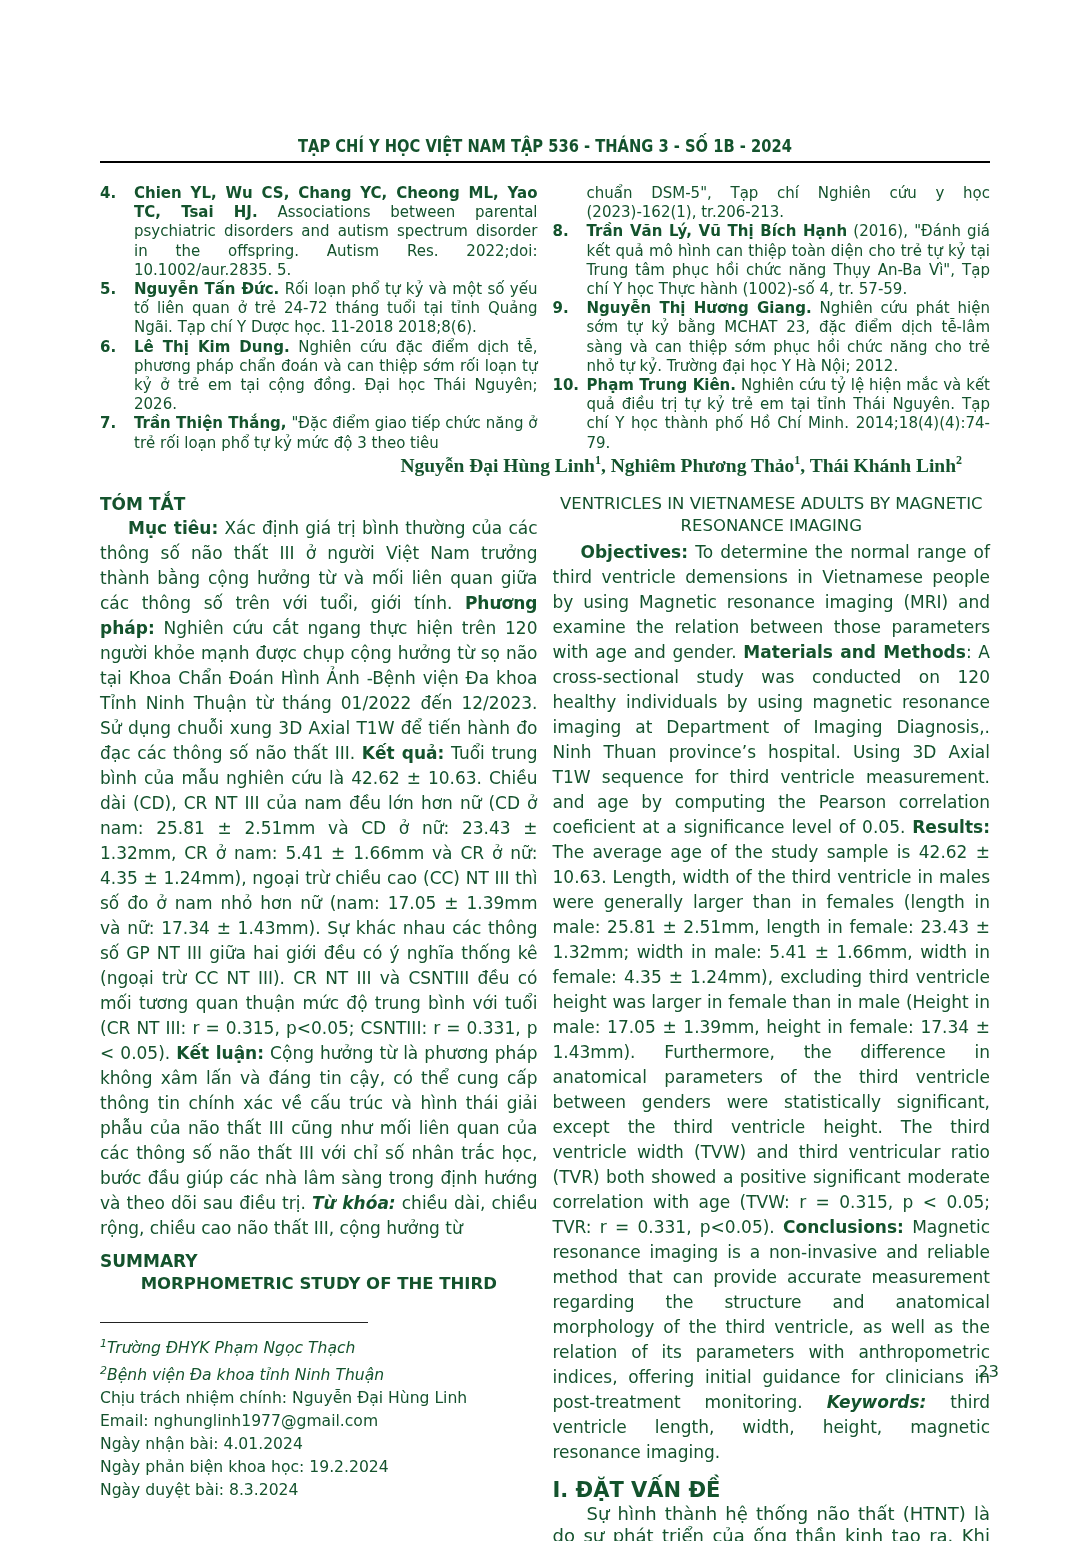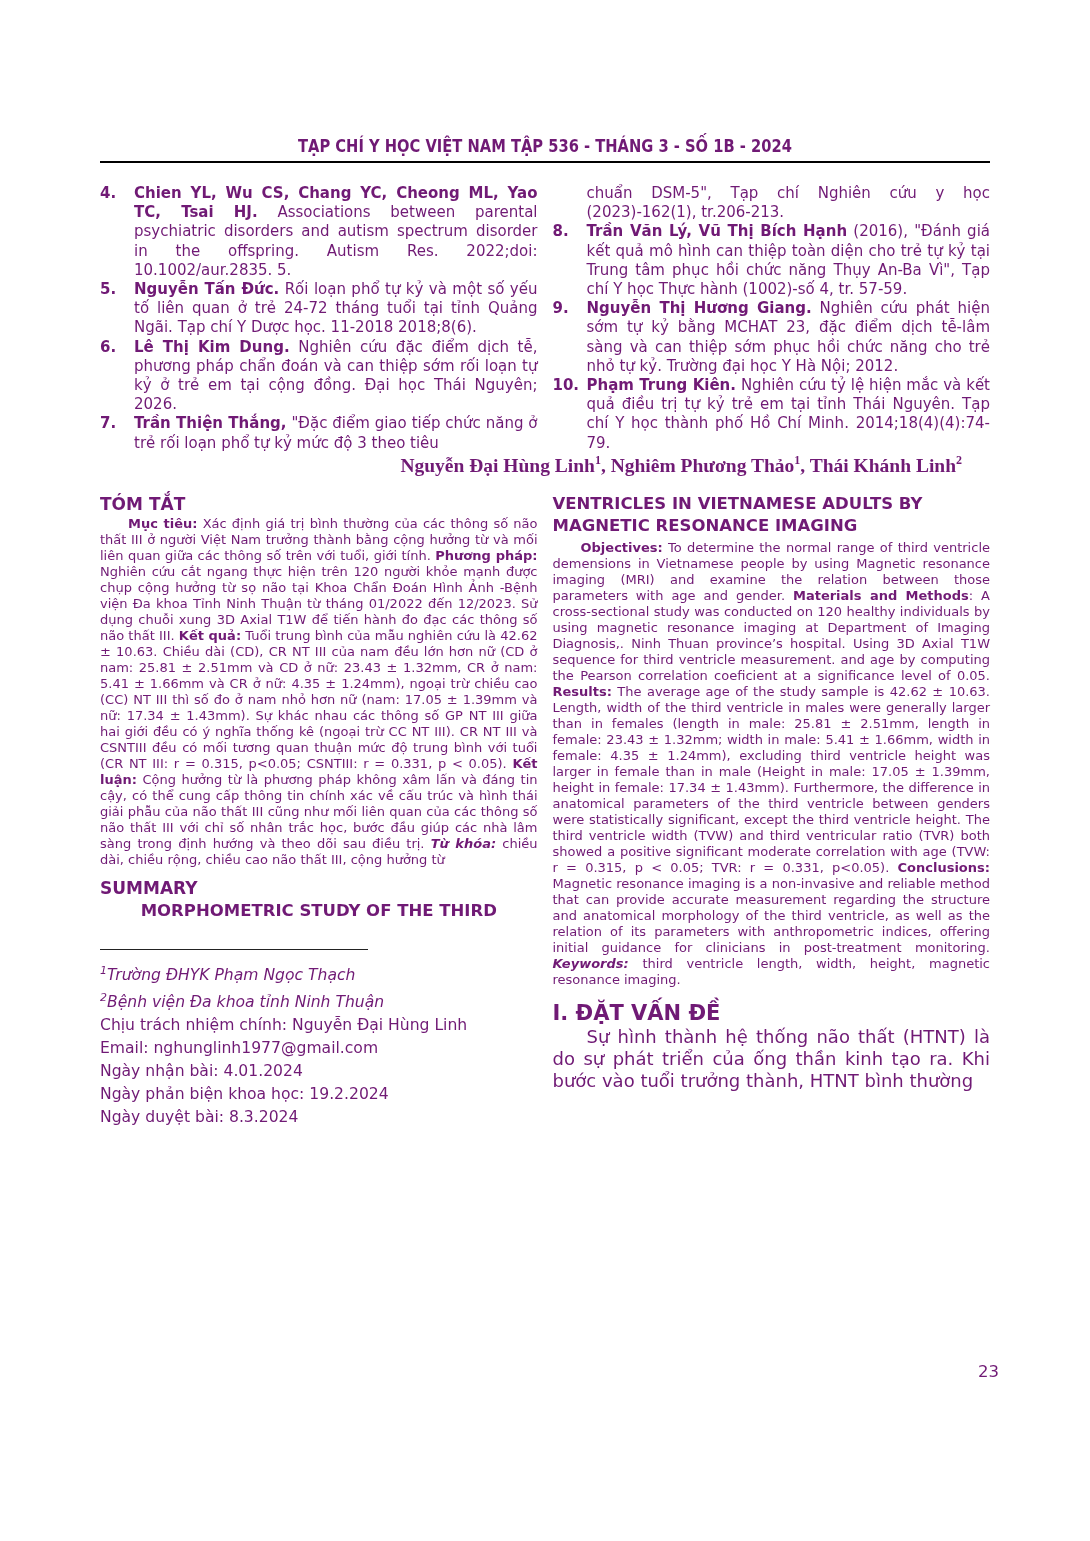--- a/index.html
+++ b/index.html
@@ -3,21 +3,21 @@
 <meta charset="utf-8">
 <style>
   * { margin: 0; padding: 0; box-sizing: border-box; }
   html, body { background: #e8e8e8; }
   .page {
     position: relative;
     width: 1090px;
     height: 1541px;
     margin: 0 auto;
     background: #ffffff;
-    color: #701a75;
+    color: #14532d;
     font-family: "DejaVu Sans", sans-serif;
     overflow: hidden;
   }
   .content { margin: 0 100px; width: 890px; }
 
   
   .journal-header {
     padding-top: 136px;
     text-align: center;
     border-bottom: 2px solid #000;
@@ -64,39 +64,40 @@
   
   .body-cols { display: flex; gap: 15px; margin-top: 17px; }
   .body-cols .col { flex: 1; min-width: 0; }
 
   h2.sec {
     font-size: 17px;
     font-weight: bold;
     line-height: 23px;
   }
   p.abstract {
-    font-size: 13px;
-    line-height: 16px;
+    font-size: 17px;
+    line-height: 25px;
     text-align: justify;
     text-indent: 28px;
   }
   .b  { font-weight: bold; }
   .bi { font-weight: bold; font-style: italic; }
 
   .summary-head { margin-top: 9px; }
   .summary-title {
     font-weight: bold;
     font-size: 16.5px;
     line-height: 22px;
     text-align: center;
   }
   .vent-title {
-    font-weight: bold;
+    font-weight: normal;
     font-size: 16.5px;
     line-height: 22px;
+    text-align: center;
     margin-bottom: 3px;
   }
 
   
   .footnote-sep {
     width: 268px;
     border: none;
     border-top: 1.6px solid #222;
     margin: 27px 0 10px 0;
   }

